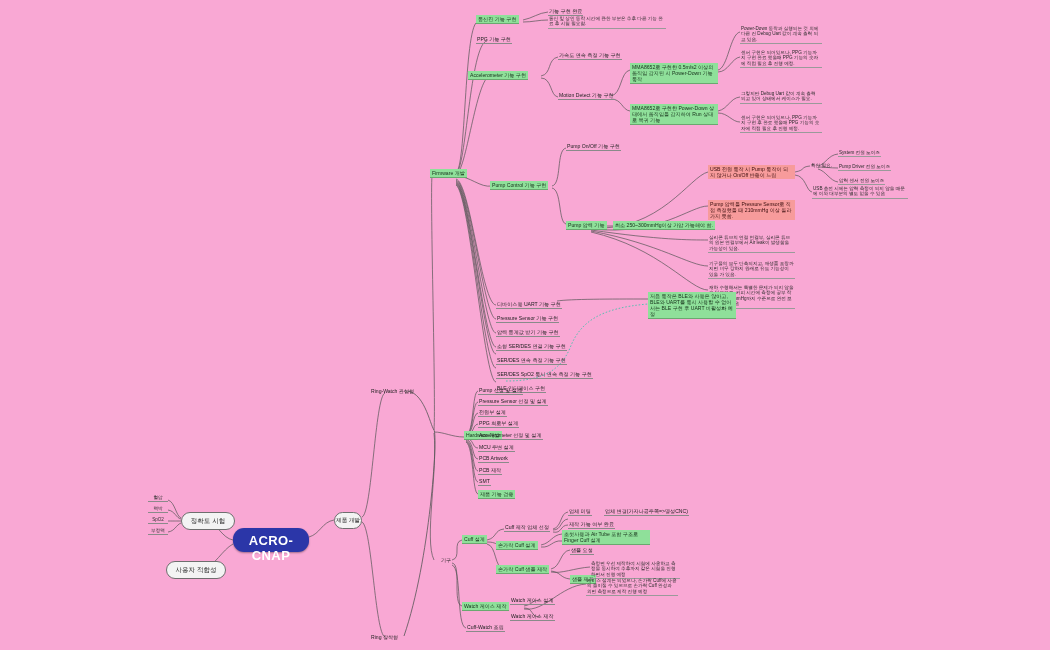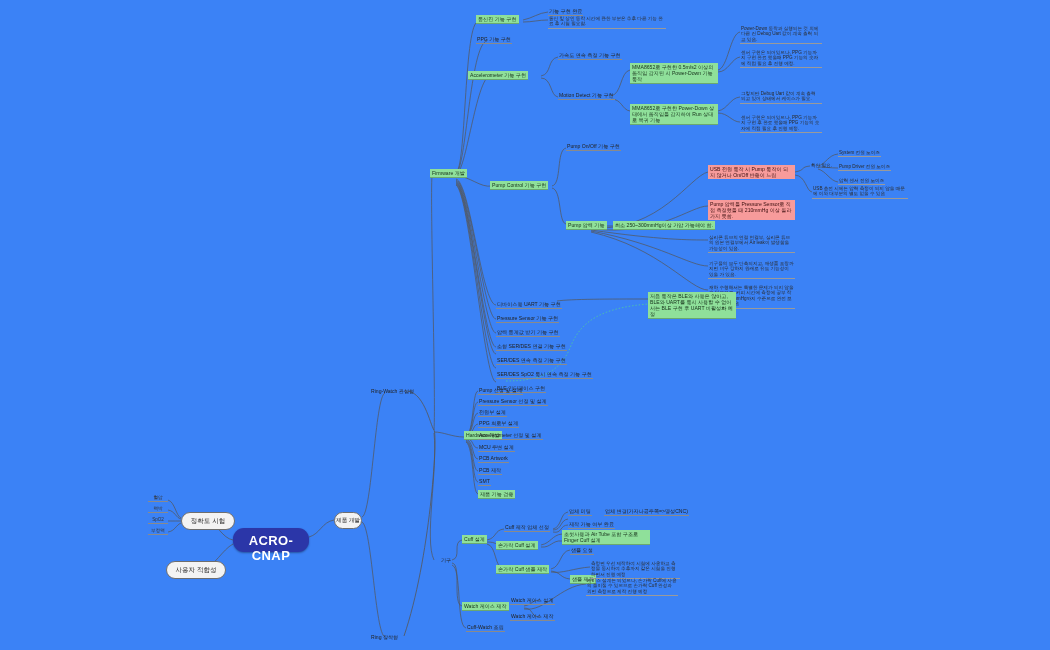--- a/index.html
+++ b/index.html
@@ -4,21 +4,21 @@
 <style>
   html, body {
     margin: 0;
     padding: 0;
     background: #ffffff;
   }
   #canvas {
     position: relative;
     width: 1050px;
     height: 650px;
-    background: #3b82f6;
+    background: #f9a8d4;
     font-family: "Liberation Sans", "DejaVu Sans", sans-serif;
     overflow: hidden;
   }
   svg.links {
     position: absolute;
     left: 0; top: 0;
     width: 1050px; height: 650px;
     pointer-events: none;
   }
   .node {

